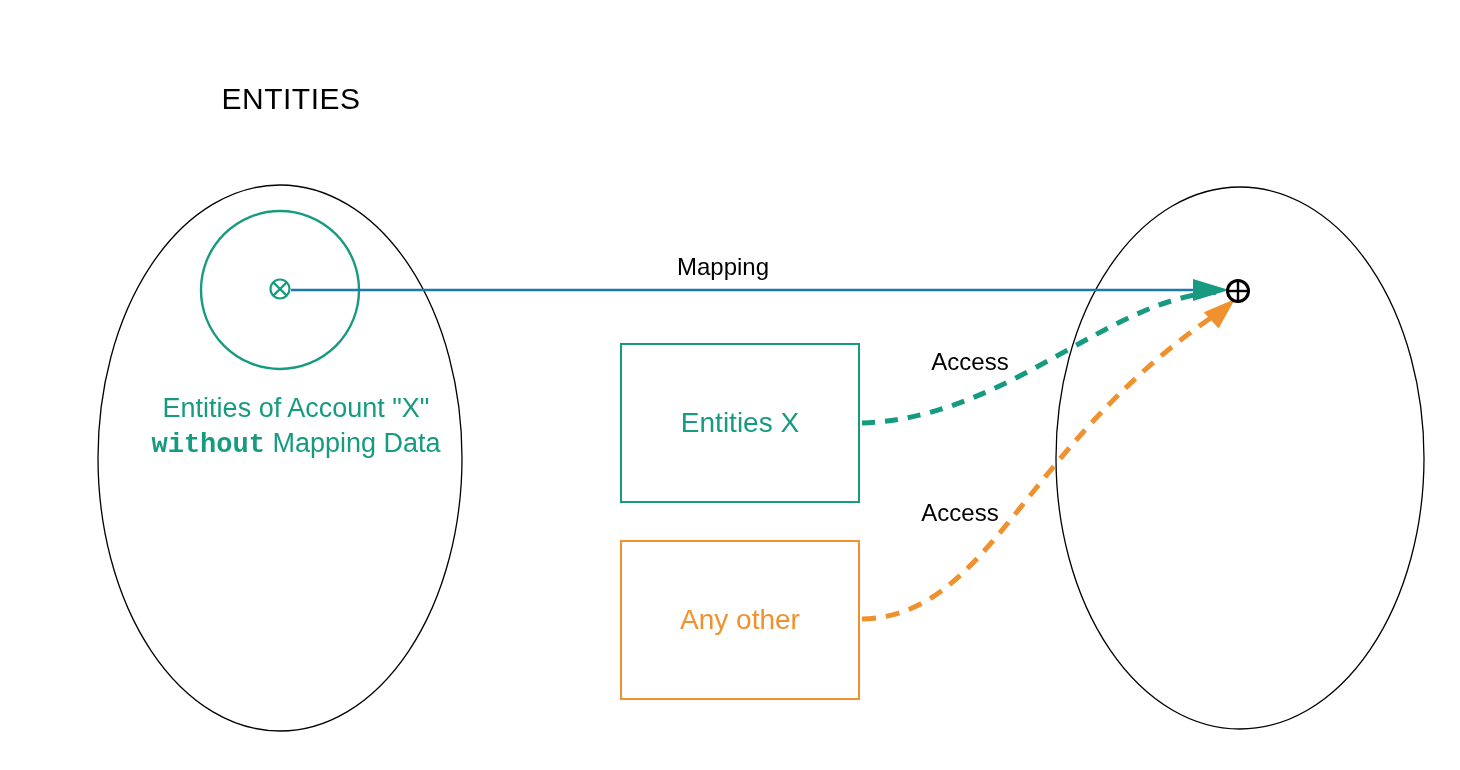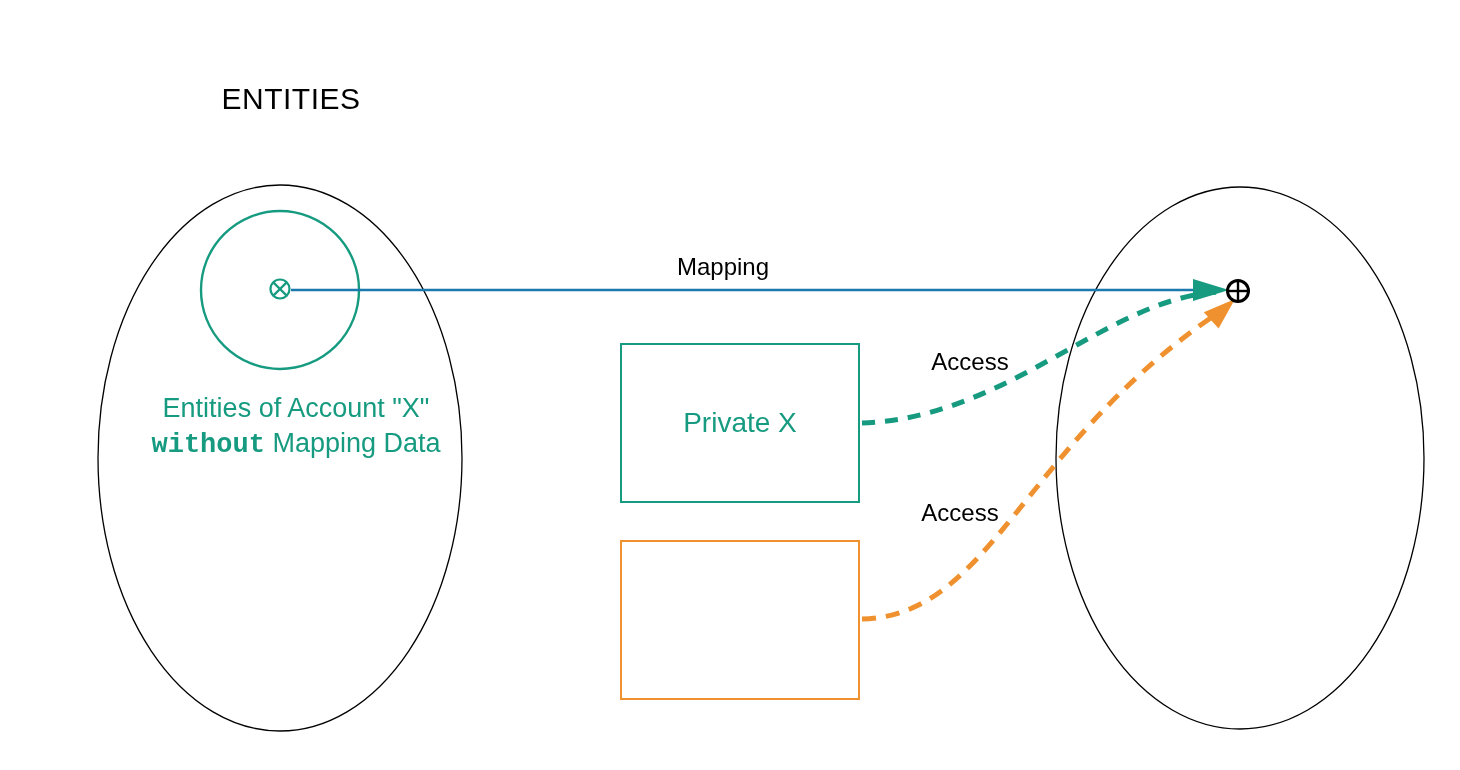--- a/index.html
+++ b/index.html
@@ -56,21 +56,22 @@
   <div class="abs edge-label" style="left:723px;top:267px;">Mapping</div>
   <div class="abs edge-label" style="left:970px;top:362px;">Access</div>
   <div class="abs edge-label" style="left:960px;top:513px;">Access</div>
 
   <div class="abs inner-label" style="left:296px;top:427px;">
     <div>Entities of Account "X"</div>
     <div><span class="bold">without</span><span> Mapping Data</span></div>
   </div>
 
   <div class="box box-teal" style="left:620px;top:343px;">
-    <div>Private X</div>
+    <div>Entities X</div>
   </div>
 
   <div class="box box-orange" style="left:620px;top:540px;">
     <div>
+      <div>Any other</div>
     </div>
   </div>
 
 </div>
 
 </body></html>

